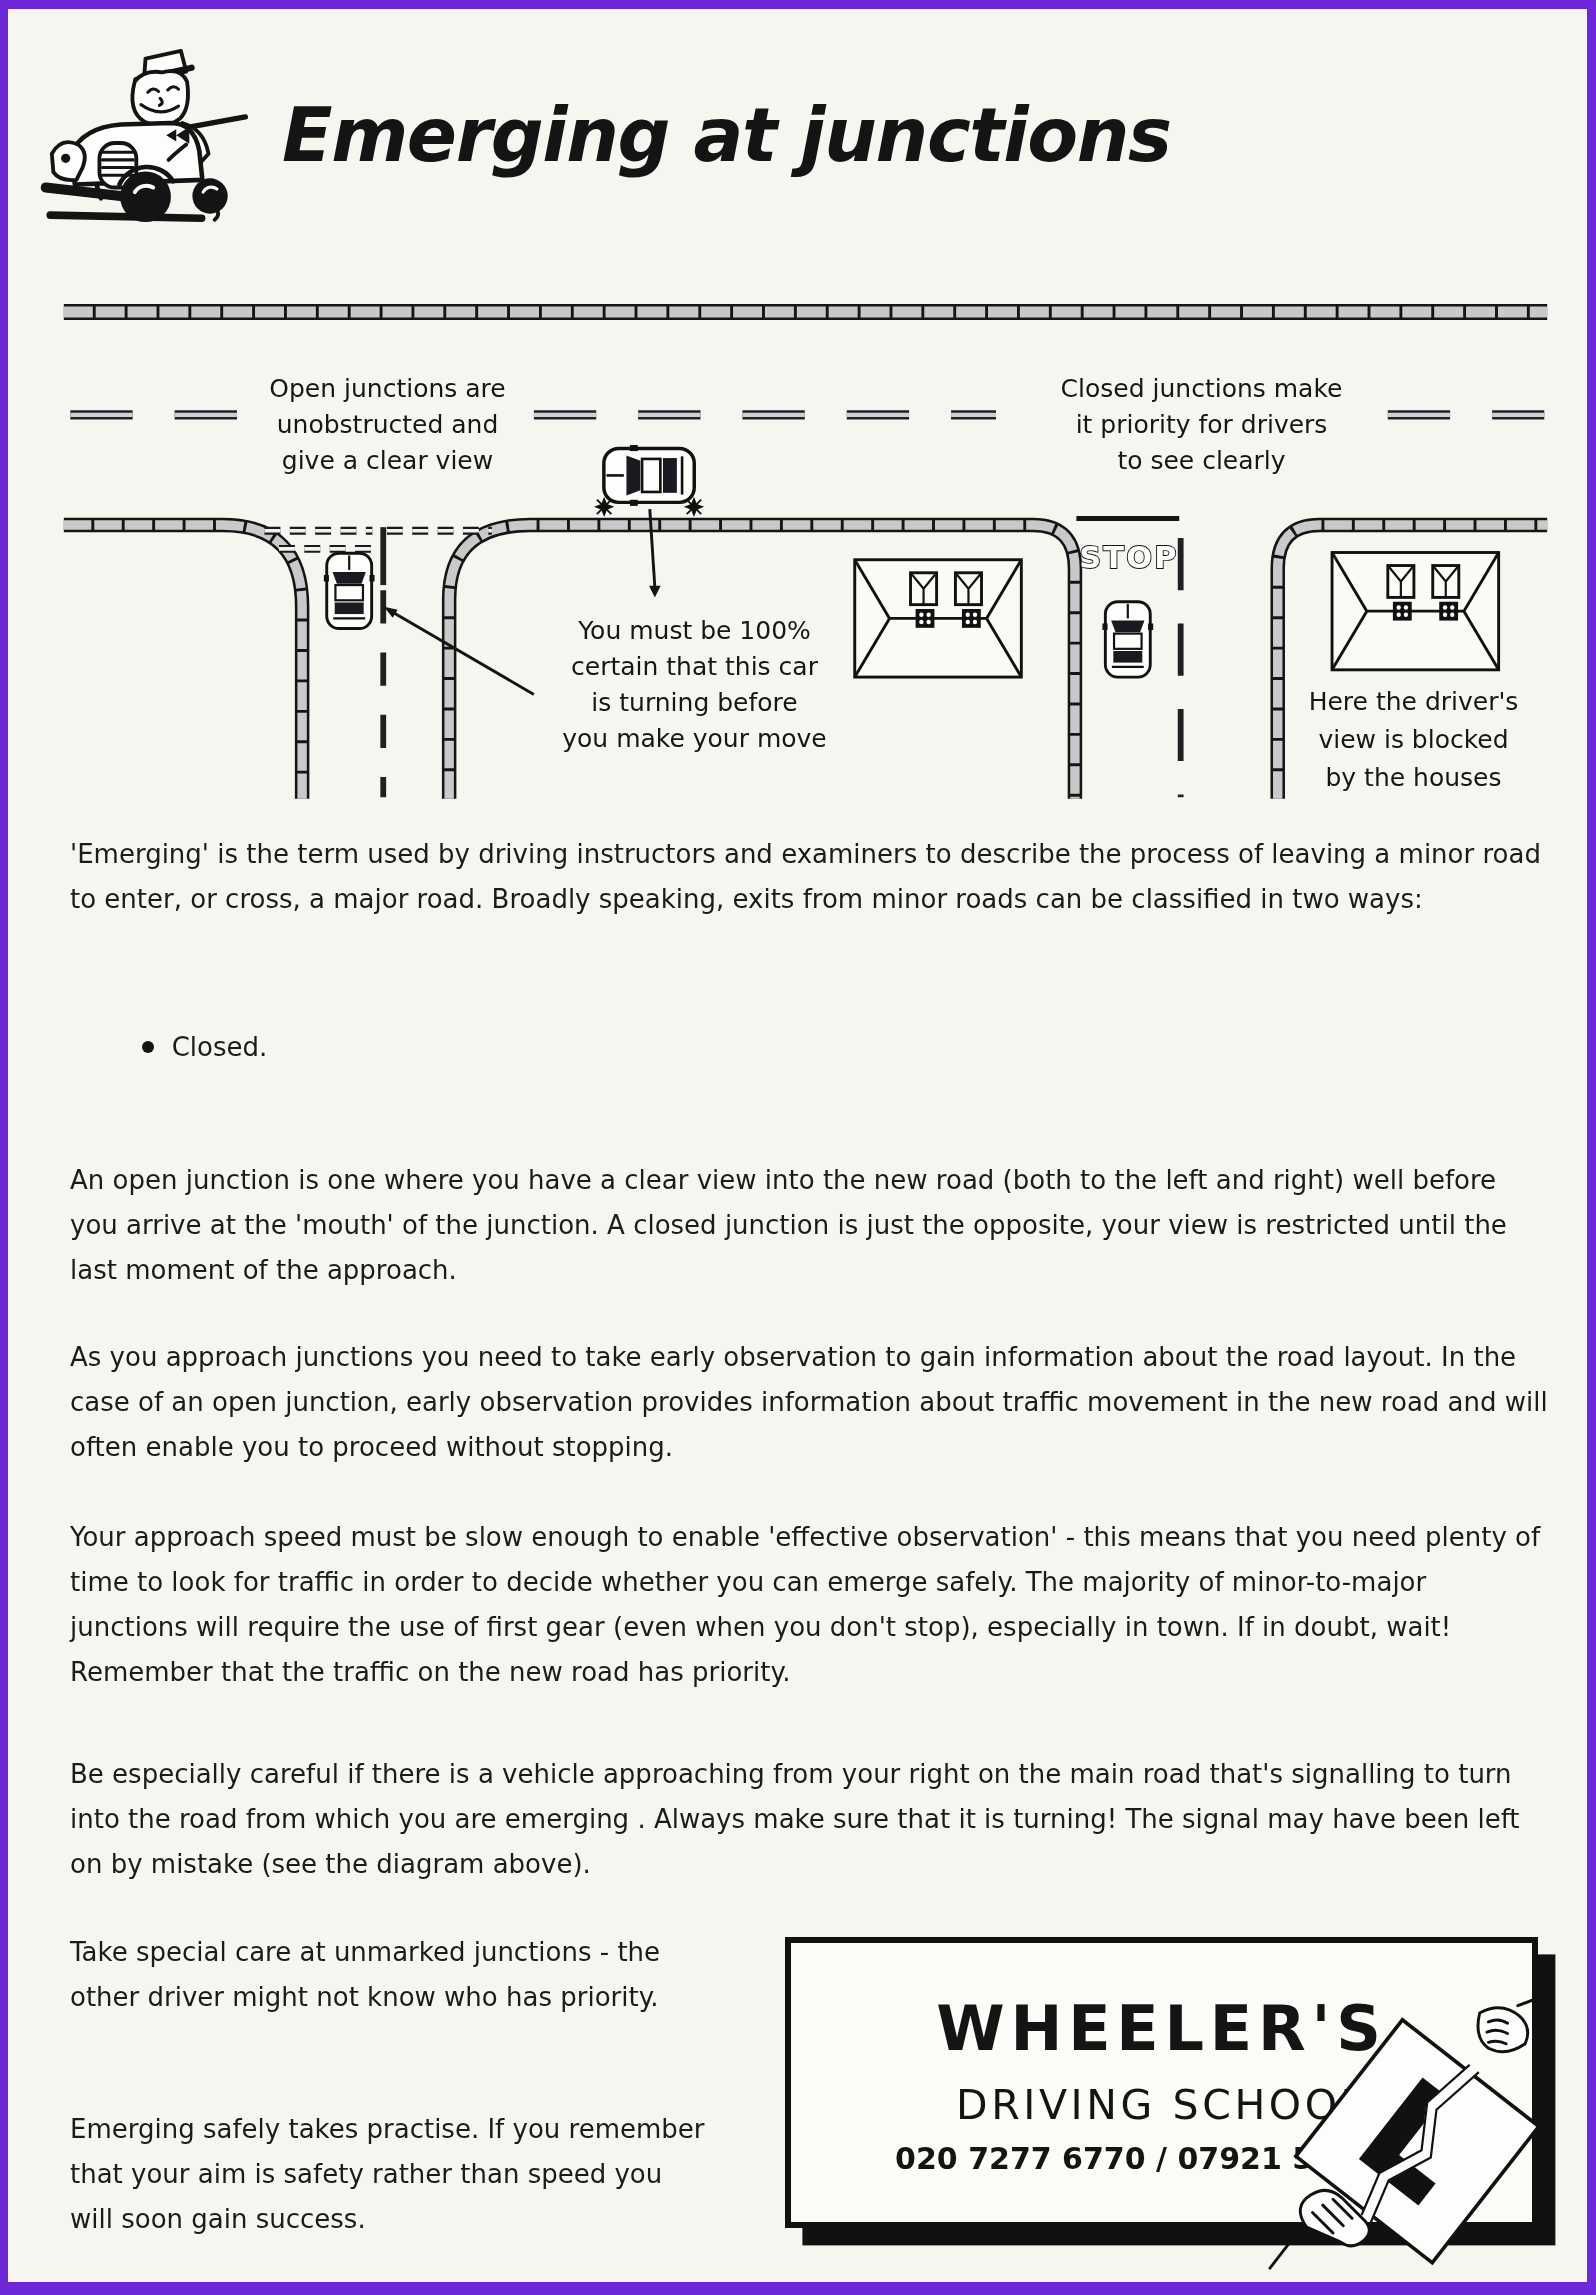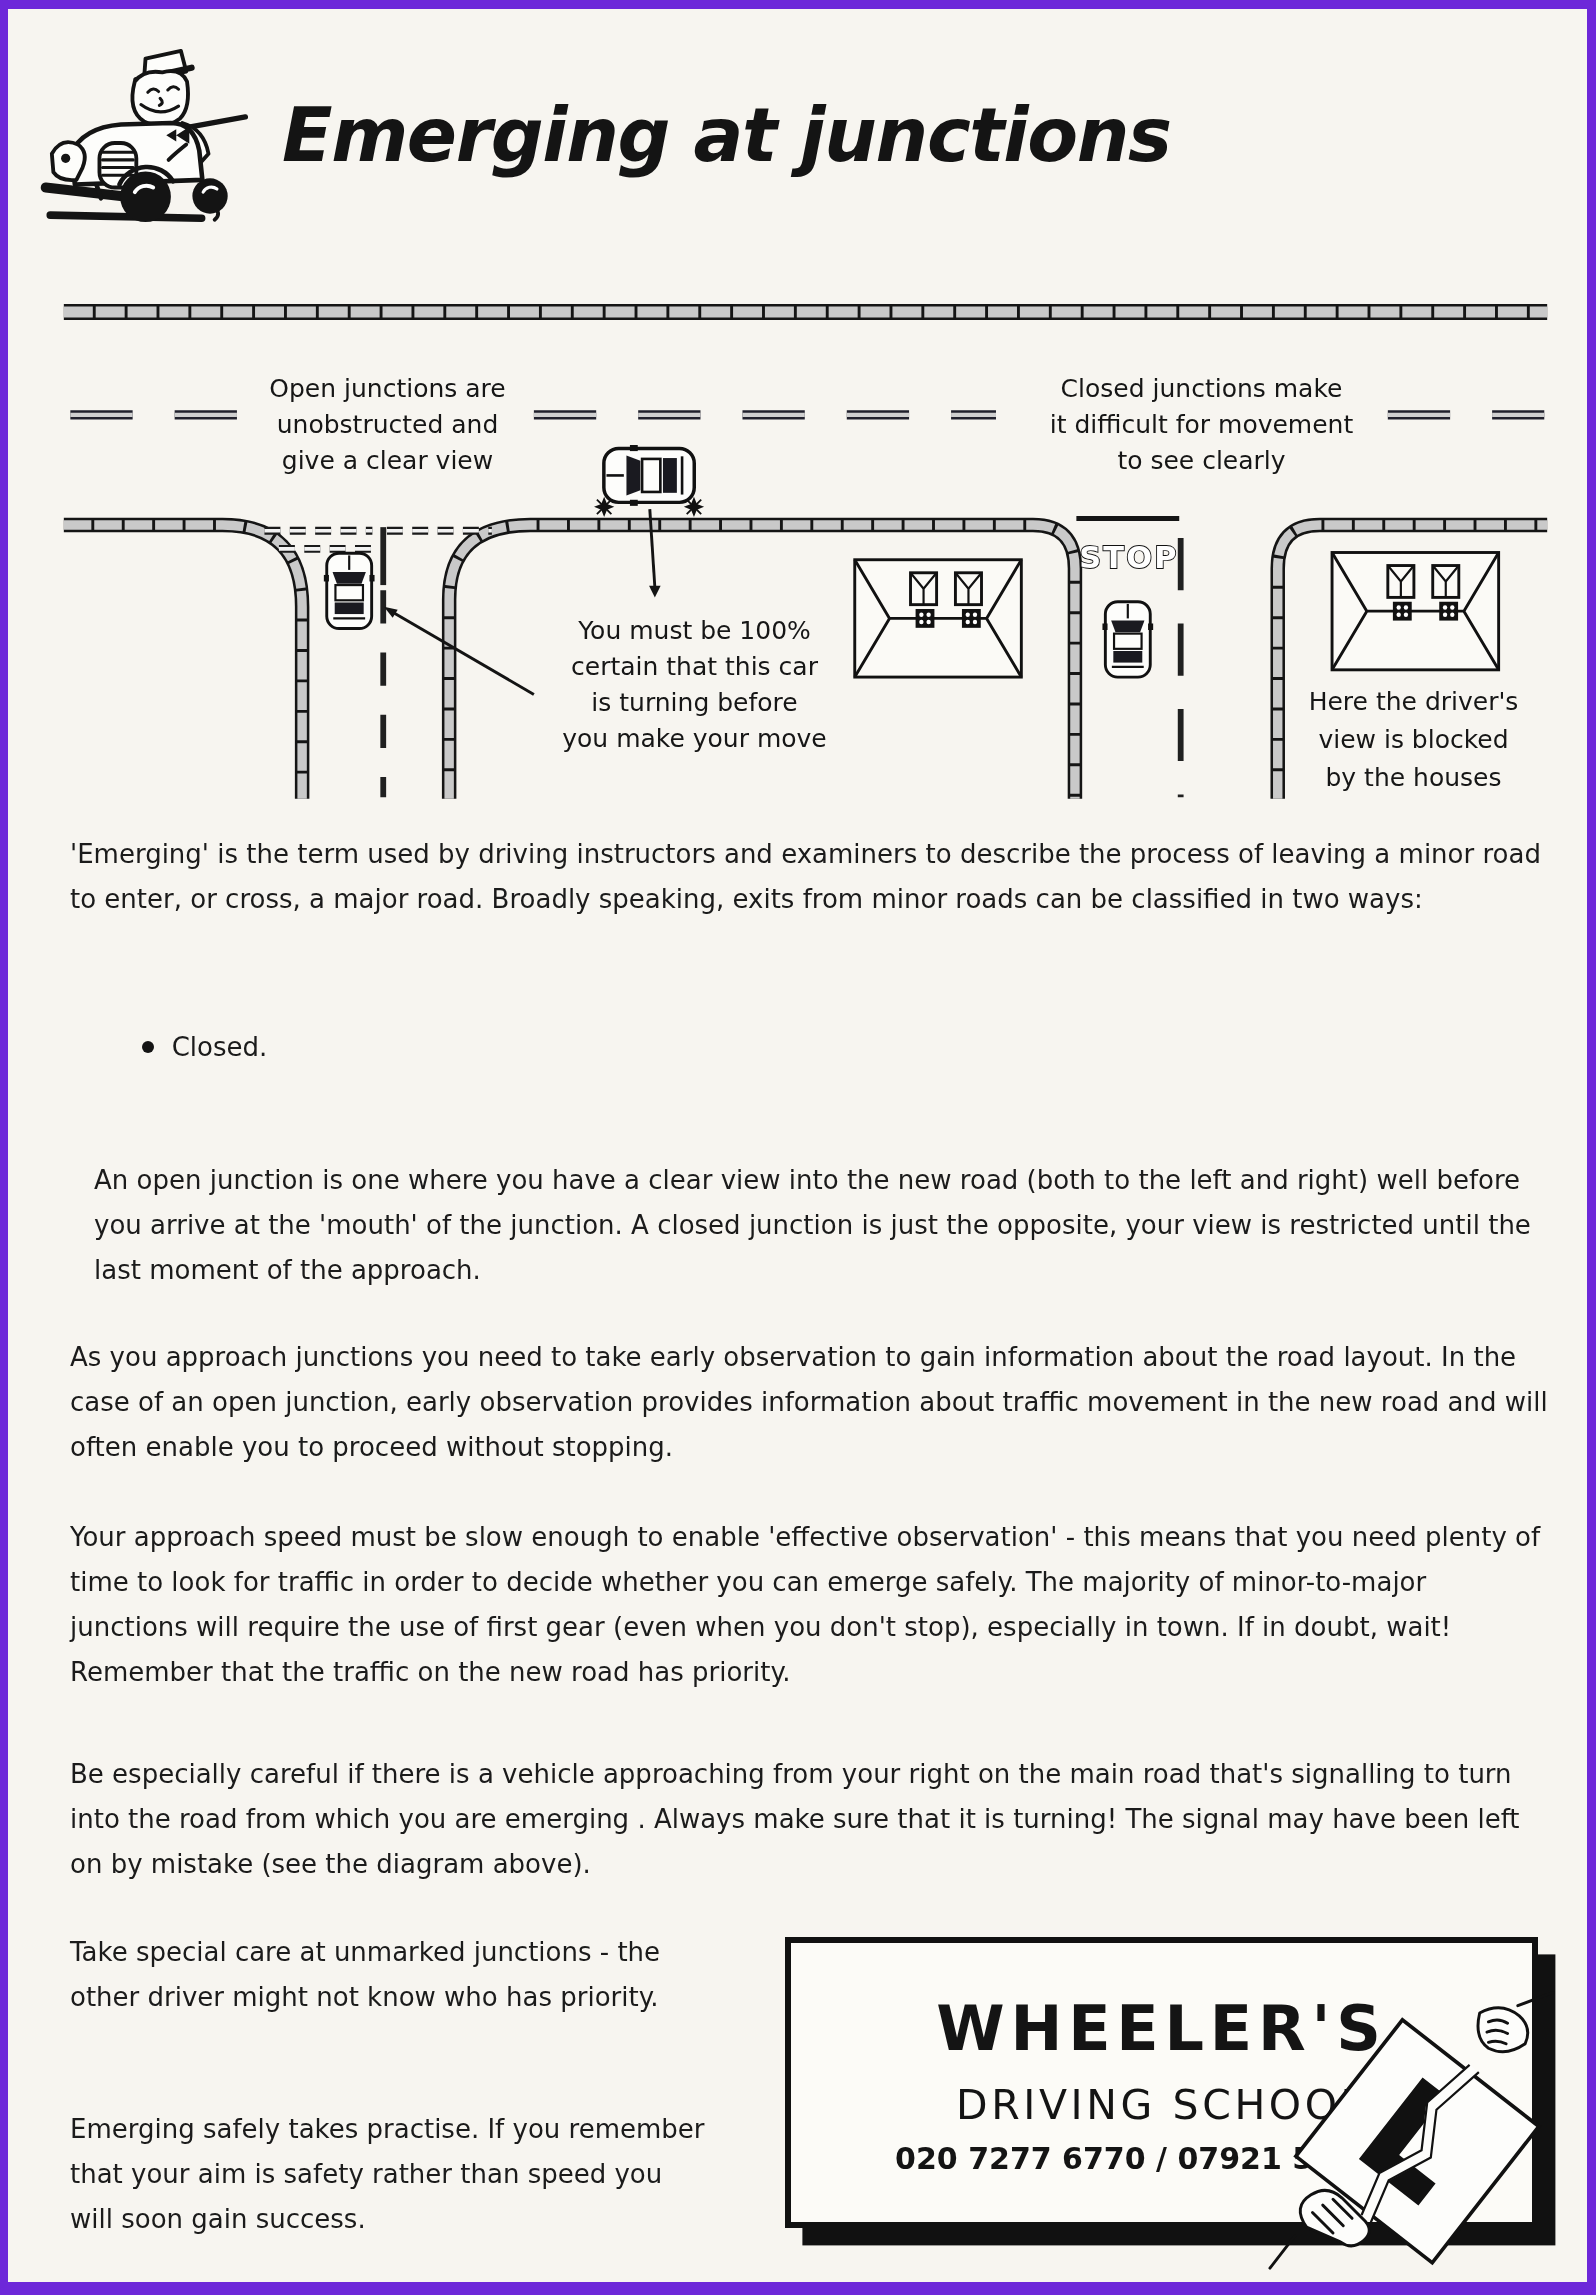--- a/index.html
+++ b/index.html
@@ -16,21 +16,21 @@
   .diagram-svg{position:absolute;left:51px;top:290px;}
   .dlabel{position:absolute;text-align:center;font-size:25px;color:#161616;}
   .dlabel span{display:block;}
   .lbl-open{left:191px;top:362px;width:377px;line-height:36px;}
   .lbl-closed{left:1005px;top:362px;width:377px;line-height:36px;}
   .lbl-certain{left:520px;top:604px;width:333px;line-height:36px;}
   .lbl-blocked{left:1268px;top:674px;width:275px;line-height:38px;}
 
   
   .para{position:absolute;left:62px;width:1482px;font-size:26px;line-height:45px;color:#1b1b1b;}
-  .p1{top:823px;} .p2{top:1149px;margin-left:24px;} .p3{top:1326px;} .p4{top:1506px;} .p5{top:1743px;}
+  .p1{top:823px;} .p2{top:1149px;} .p3{top:1326px;} .p4{top:1506px;} .p5{top:1743px;}
   .p6{top:1921px;width:638px;} .p7{top:2098px;width:638px;}
   .bullets{position:absolute;left:134px;top:1013px;width:580px;}
   .bullet-row{display:flex;align-items:center;height:49px;font-size:26px;}
   .bullet-dot{width:12.3px;height:12.3px;border-radius:50%;background:#141414;margin-right:17.4px;flex:0 0 auto;}
 
   
   .ad-box{position:absolute;left:761px;top:1928px;width:741px;height:279px;
       background:#fcfbf7;border:6.5px solid #111;box-shadow:17.4px 17.4px 0 #111;z-index:1;
       text-align:center;margin-left:16px;}
   .ad-name{margin-top:49px;font-size:62px;font-weight:700;letter-spacing:5.8px;color:#141414;}
@@ -170,21 +170,21 @@
     </g>
   </svg>
 
   <div class="dlabel lbl-open">
     <span>Open junctions are</span>
     <span>unobstructed and</span>
     <span>give a clear view</span>
   </div>
   <div class="dlabel lbl-closed">
     <span>Closed junctions make</span>
-    <span>it difficult for movement</span>
+    <span>it priority for drivers</span>
     <span>to see clearly</span>
   </div>
   <div class="dlabel lbl-certain">
     <span>You must be 100%</span>
     <span>certain that this car</span>
     <span>is turning before</span>
     <span>you make your move</span>
   </div>
   <div class="dlabel lbl-blocked">
     <span>Here the driver's</span>

